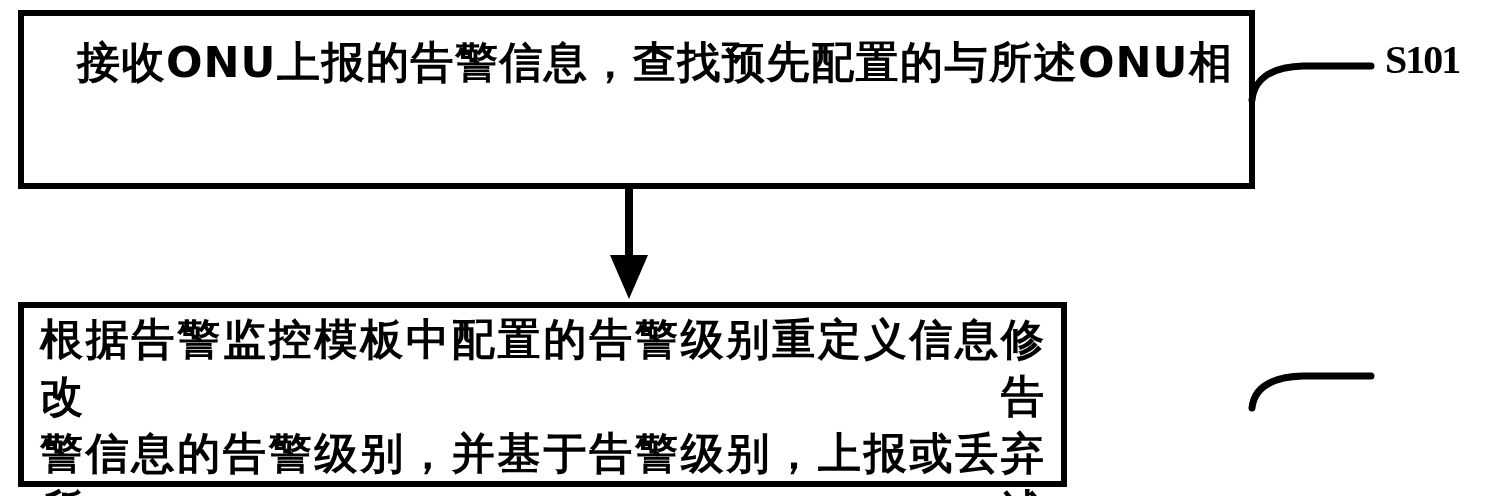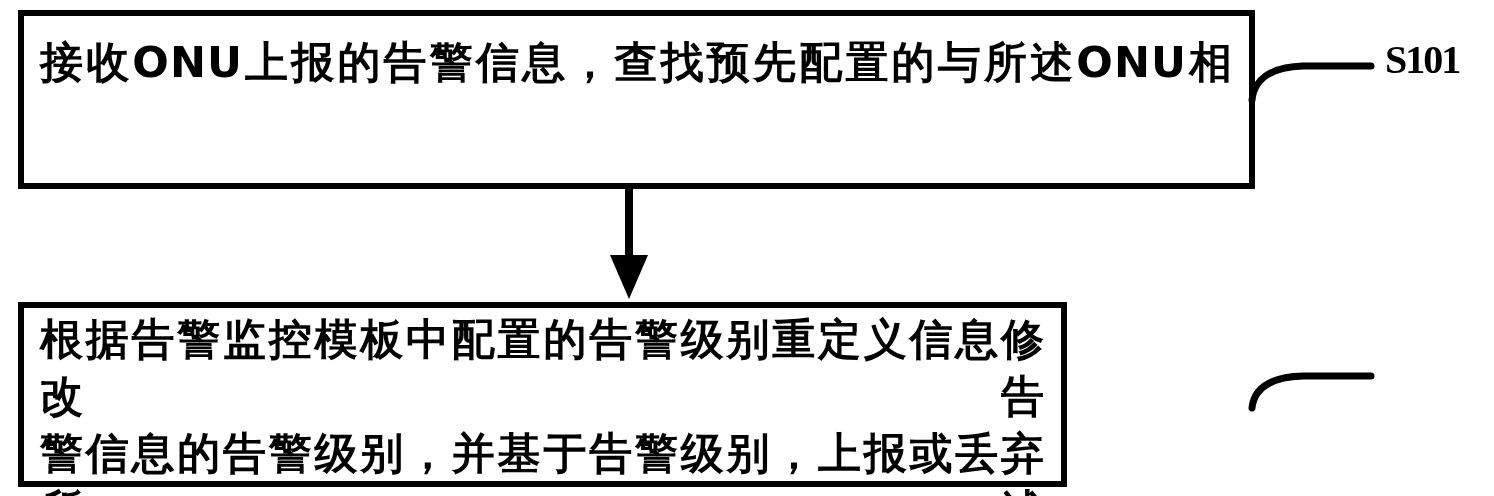--- a/index.html
+++ b/index.html
@@ -32,21 +32,21 @@
     height: 179px;
     padding: 16px 16px 0 16px;
   }
   .box-s102 {
     left: 18px;
     top: 302px;
     width: 1049px;
     height: 185px;
     padding: 3px 16px 0 16px;
   }
-  .box-s101 .text-line { line-height: 61px; }
+  .box-s101 .text-line { line-height: 61px; margin-left: 37px; }
   .box-s102 .text-line { line-height: 57px; }
   .text-line.fill {
     text-align: justify;
     text-align-last: justify;
   }
   .text-line.last {
     text-align: center;
     text-align-last: center;
   }
   .flow-svg {

